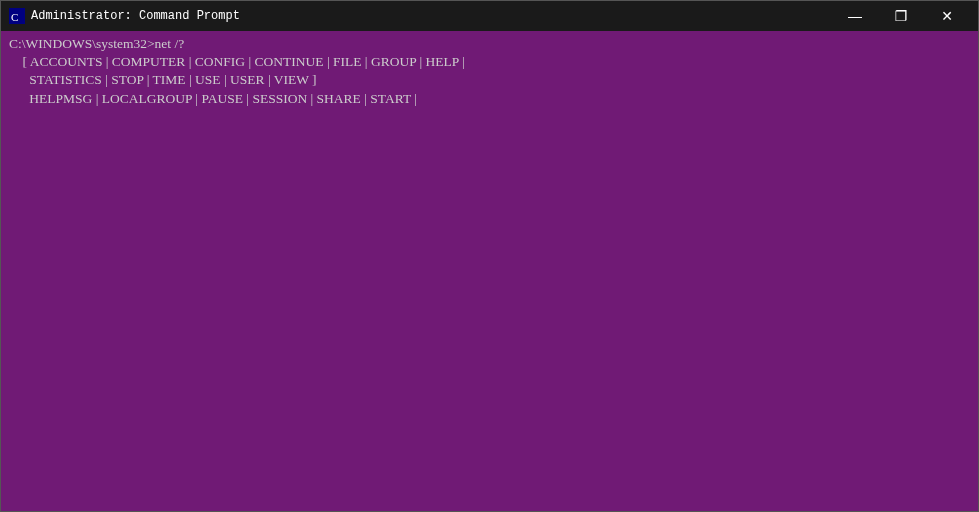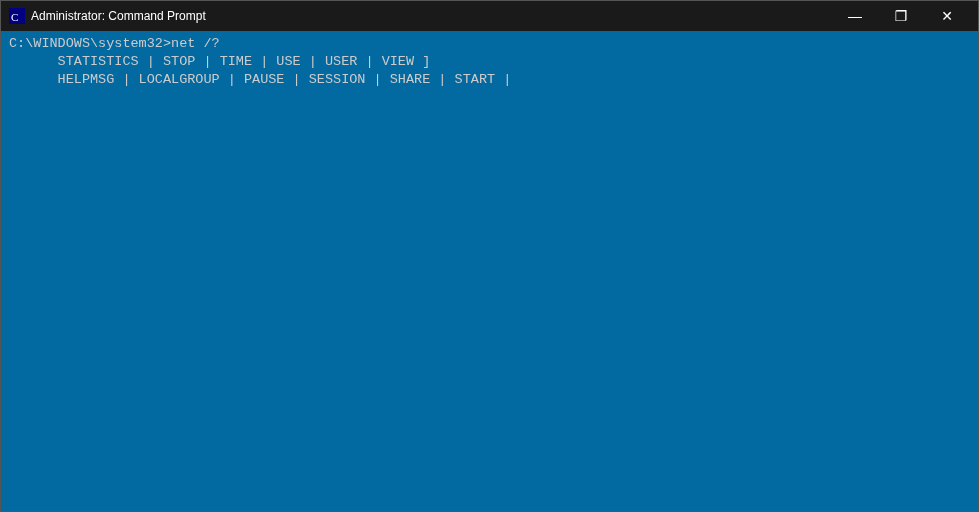--- a/index.html
+++ b/index.html
@@ -40,21 +40,21 @@
     }
 
     .title-bar-icon svg {
       width: 16px;
       height: 16px;
     }
 
     .title-bar-text {
       color: #ffffff;
       font-size: 12px;
-      font-family: Liberation Sans, sans-serif;
+      font-family: Liberation Mono, monospace;
       flex: 1;
     }
 
     .title-bar-controls {
       display: flex;
       gap: 0;
     }
 
     .title-bar-btn {
       width: 46px;
@@ -65,26 +65,26 @@
       font-size: 14px;
       cursor: pointer;
       display: flex;
       align-items: center;
       justify-content: center;
       font-family: 'Segoe UI', Arial, sans-serif;
     }
 
     .terminal {
       flex: 1;
-      background: #0369a1;
+      background: #701a75;
       padding: 4px 8px;
       color: #cccccc;
       font-size: 13.5px;
       line-height: 1.35;
-      font-family: Liberation Mono, monospace;
+      font-family: Liberation Serif, serif;
       overflow: hidden;
     }
 
     .terminal .line {
       white-space: pre;
     }
 
     .terminal .prompt-line {
       color: #cccccc;
     }
@@ -111,17 +111,18 @@
     <span class="title-bar-text">Administrator: Command Prompt</span>
     <div class="title-bar-controls">
       <button class="title-bar-btn">—</button>
       <button class="title-bar-btn">❐</button>
       <button class="title-bar-btn close">✕</button>
     </div>
   </div>
   <div class="terminal">
     <div class="line prompt-line">C:\WINDOWS\system32&gt;net /?</div>
     <div class="line"></div>
+    <div class="line">    [ ACCOUNTS | COMPUTER | CONFIG | CONTINUE | FILE | GROUP | HELP |</div>
     <div class="line">      STATISTICS | STOP | TIME | USE | USER | VIEW ]</div>
     <div class="line">      HELPMSG | LOCALGROUP | PAUSE | SESSION | SHARE | START |</div>
     <div class="line"></div>
   </div>
 </div>
 
 </body></html>

